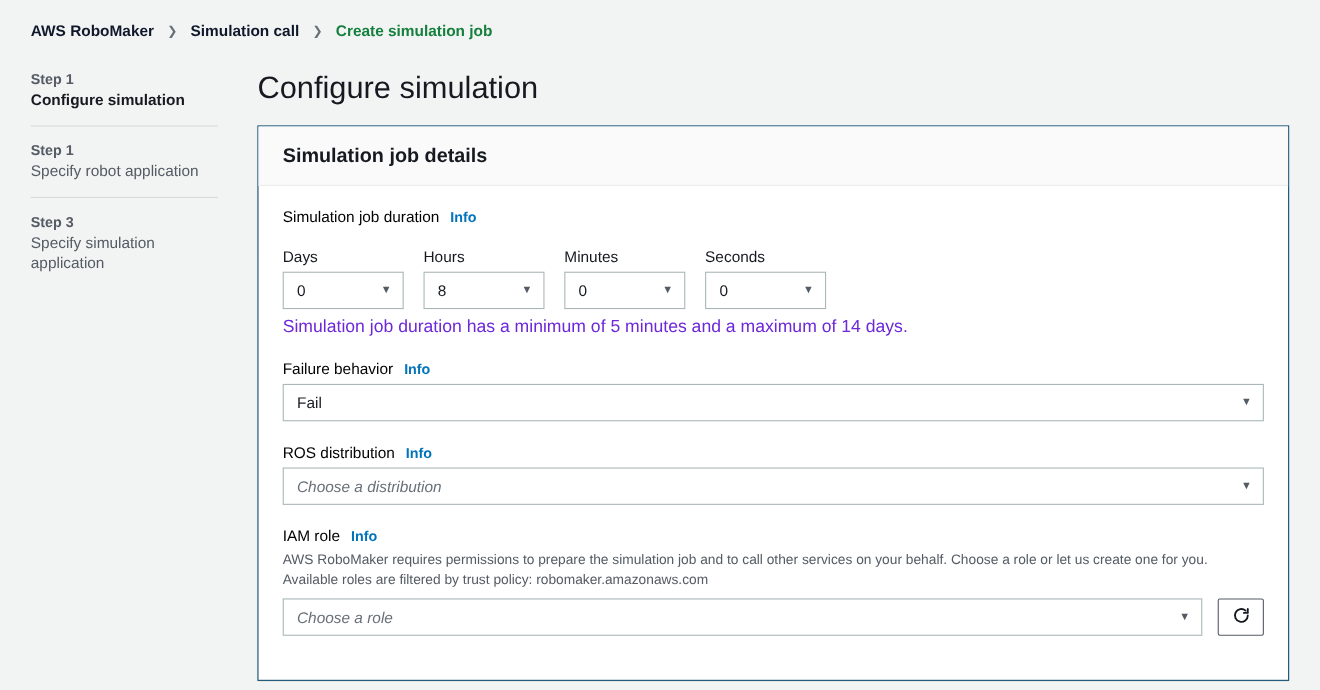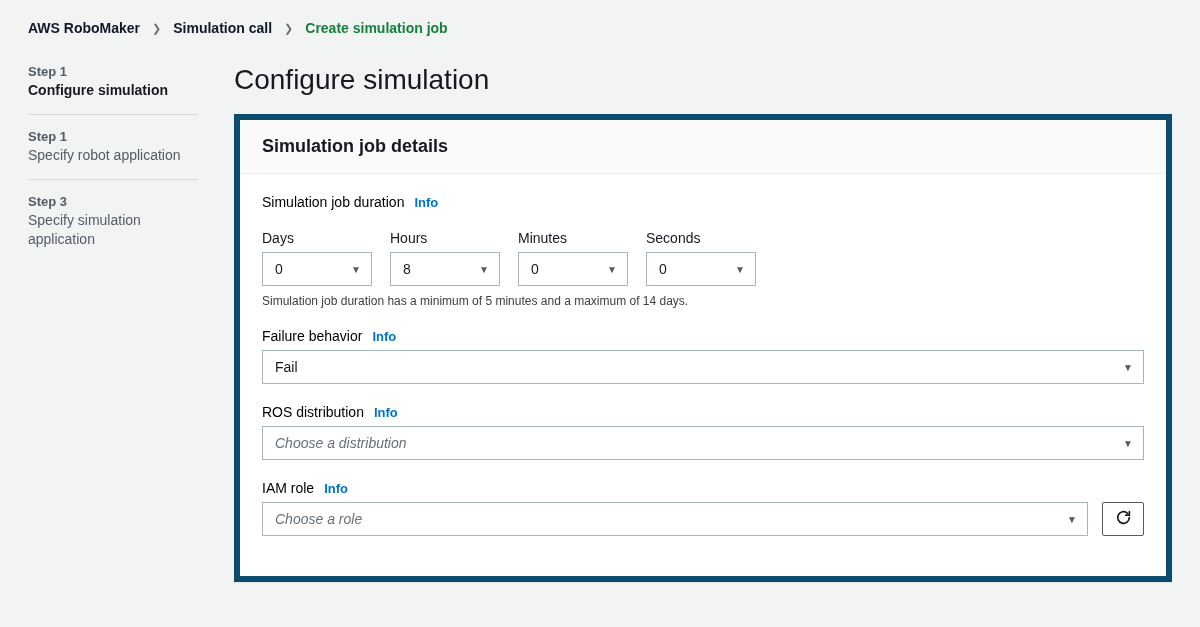--- a/index.html
+++ b/index.html
@@ -24,21 +24,21 @@
   .sidebar { width: 170px; flex: 0 0 170px; }
   .step { padding: 0 0 14px 0; margin-bottom: 14px; border-bottom: 1px solid #d5dbdb; }
   .step:last-child { border-bottom: 0; }
   .step-num { font-size: 13px; color: #545b64; margin-bottom: 2px; font-weight: bold; }
   .step-title { font-size: 14px; color: #545b64; line-height: 1.35; }
   .step.active .step-title { color: #16191f; font-weight: 700; }
   .main { flex: 1; min-width: 0; }
   h1.page-title { font-size: 28px; font-weight: 400; margin-bottom: 18px; color: #16191f; }
   .panel {
     background: #fff;
-    border: 6px solid #0c4a6e;
+    border: 1px solid #0c4a6e;
     box-shadow: 0 1px 1px rgba(0,0,0,.05);
   }
   .panel-head {
     padding: 16px 22px;
     border-bottom: 1px solid #eaeded;
     background: #fafafa;
   }
   .panel-head h2 { font-size: 18px; font-weight: 700; color: #16191f; }
   .panel-body { padding: 20px 22px 24px; }
   .field { margin-bottom: 20px; }
@@ -78,21 +78,21 @@
   .select-box.wide { width: 100%; }
   .select-box .caret {
     position: absolute;
     right: 10px;
     top: 50%;
     transform: translateY(-50%);
     color: #545b64;
     font-size: 10px;
   }
   .select-box.placeholder { color: #687078; font-style: italic; }
-  .hint { font-size: 12px; color: #404040; margin-top: 8px; }
+  .hint { font-size: 16px; color: #6d28d9; margin-top: 8px; }
   .desc { font-size: 12.5px; color: #545b64; line-height: 1.4; margin-top: 4px; margin-bottom: 8px; }
   .role-row { display: flex; gap: 14px; align-items: center; }
   .role-row .select-box { flex: 1; }
   .refresh-btn {
     width: 42px; height: 34px;
     border: 1px solid #545b64;
     background: #fff;
     display: flex; align-items: center; justify-content: center;
     cursor: pointer;
     border-radius: 2px;
@@ -194,20 +194,21 @@
               <span>Choose a distribution</span>
               <span class="caret">▼</span>
             </div>
           </div>
 
           <div class="field">
             <div class="label-row">
               <span class="label">IAM role</span>
               <a class="info-link">Info</a>
             </div>
+            <div class="desc">AWS RoboMaker requires permissions to prepare the simulation job and to call other services on your behalf. Choose a role or let us create one for you. Available roles are filtered by trust policy: robomaker.amazonaws.com</div>
             <div class="role-row">
               <div class="select-box wide placeholder">
                 <span>Choose a role</span>
                 <span class="caret">▼</span>
               </div>
               <button class="refresh-btn" type="button">
                 <span>
                   <svg viewBox="0 0 16 16" fill="none" stroke="#16191f" stroke-width="1.6">
                     <path d="M13.5 8a5.5 5.5 0 1 1-1.9-4.15" stroke-linecap="round"></path>
                     <path d="M13.5 2.5v3.3h-3.3" stroke-linecap="round" stroke-linejoin="round"></path>

